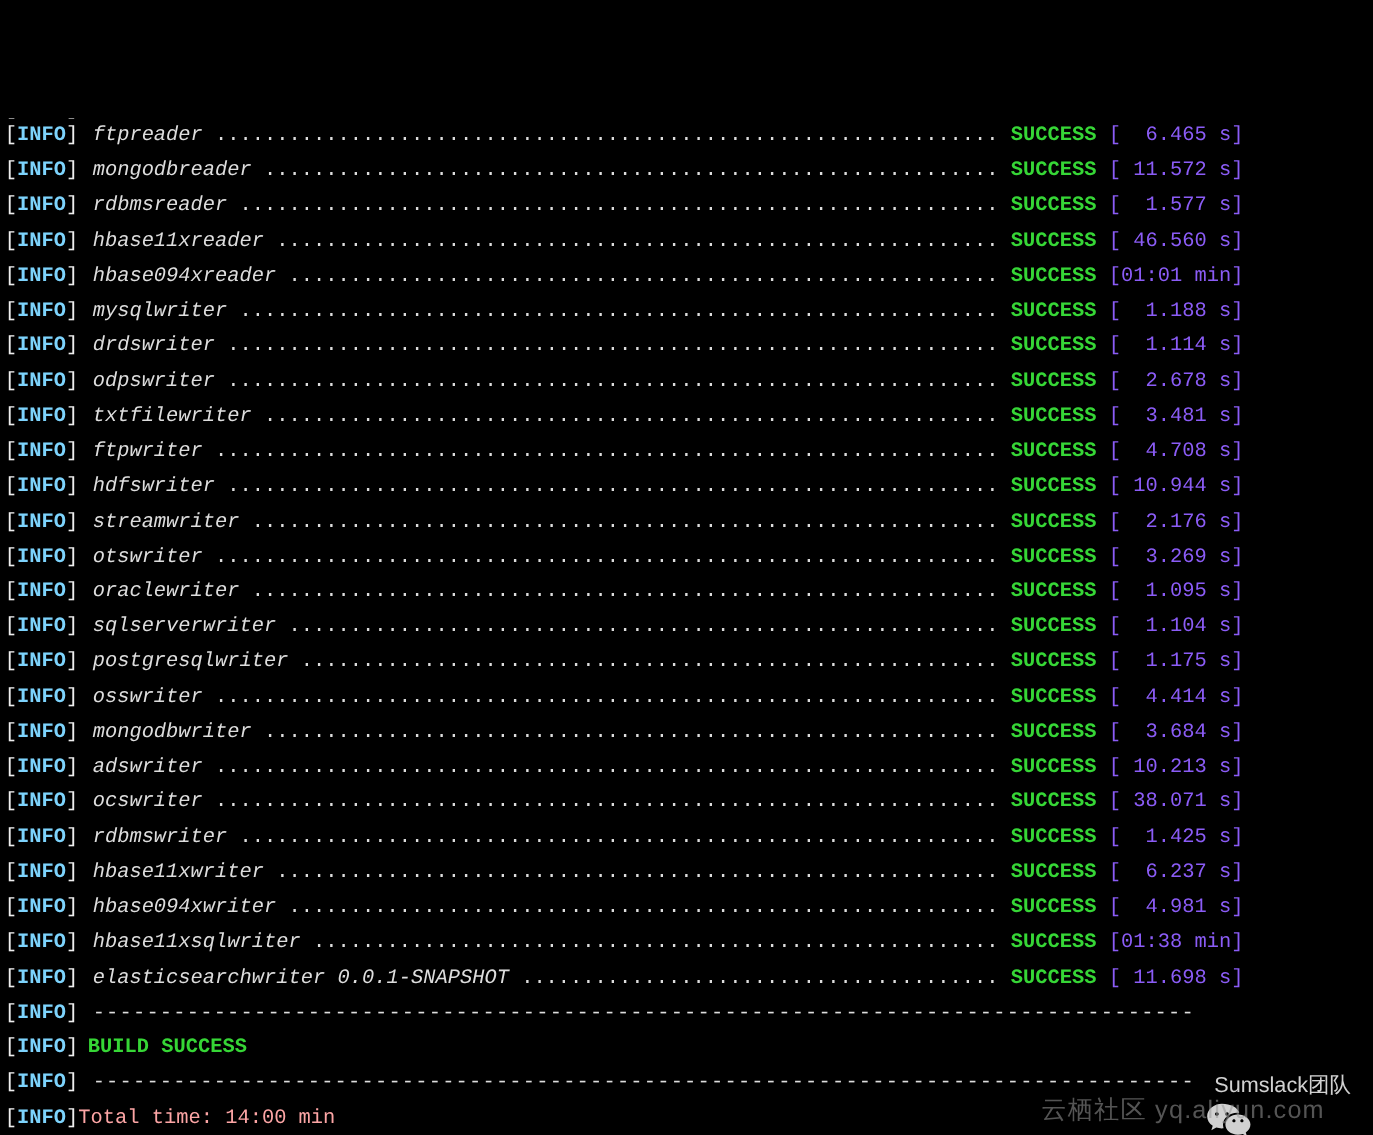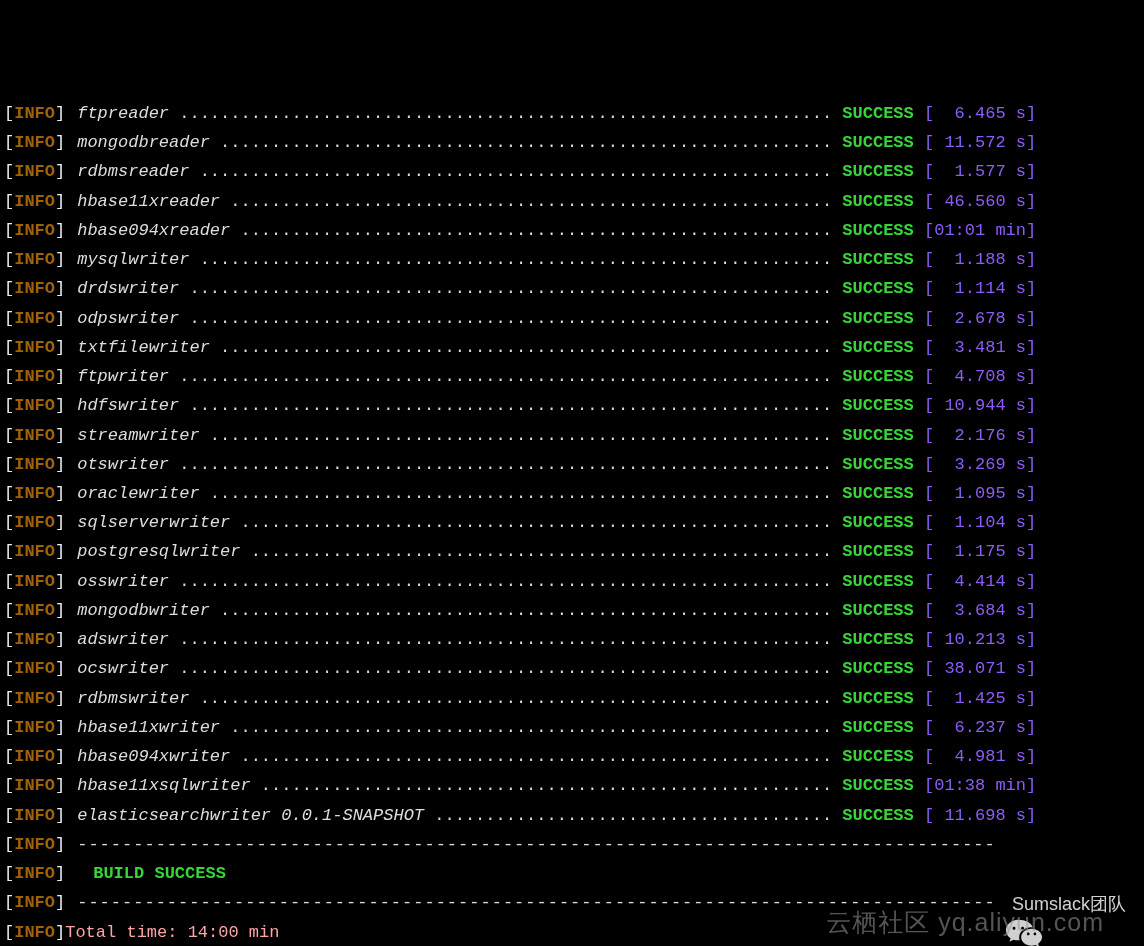--- a/index.html
+++ b/index.html
@@ -13,26 +13,26 @@
       width: 1144px;
       height: 946px;
       padding: 0 4px;
       line-height: 1.72;
     }
     .terminal-line {
       display: flex;
       align-items: baseline;
     }
     .bracket { color: #eee; }
-    .info { color: #a16207; font-weight: bold; }
+    .info { color: #7dd3fc; font-weight: bold; }
     .module { color: #ddd; margin-left: 12px; font-style: italic; }
     .dots { color: #ddd; flex: 0 0 auto; }
     .success { color: #36d636; font-weight: bold; text-align: center; }
     .time { color: #8b5cf6; }
-    .build-success { color: #36d636; font-weight: bold; margin-left: 28px; }
+    .build-success { color: #36d636; font-weight: bold; margin-left: 8px; }
     .divider { color: #ddd; margin-left: 12px; letter-spacing: 1px; }
     .finish-line { color: #fca5a5; }
     .top-partial {
       height: 6px;
       overflow: hidden;
       margin-top: -24px;
     }
     .watermark {
       position: absolute;
       right: 18px;
@@ -53,21 +53,21 @@
       font-family: Arial, sans-serif;
       font-size: 18px;
       font-weight: 500;
     }
     .watermark2 {
       position: absolute;
       right: 40px;
       bottom: 2px;
       color: #9a9a9a;
       font-family: Arial, sans-serif;
-      font-size: 25px;
+      font-size: 21px;
       opacity: 0.55;
       letter-spacing: 1px;
     }
   </style>
 </head>
 <body>
 
 
 
 <div id="terminal"><div class="terminal-line top-partial"><span class="bracket">[</span><span class="info">INFO</span><span class="bracket">]</span><span class="module"> </span></div><div class="terminal-line"><span class="bracket">[</span><span class="info">INFO</span><span class="bracket">]</span><span class="module">ftpreader</span><span class="dots"> ................................................................ </span><span class="success">SUCCESS</span><span class="time"> [  6.465 s]</span></div><div class="terminal-line"><span class="bracket">[</span><span class="info">INFO</span><span class="bracket">]</span><span class="module">mongodbreader</span><span class="dots"> ............................................................ </span><span class="success">SUCCESS</span><span class="time"> [ 11.572 s]</span></div><div class="terminal-line"><span class="bracket">[</span><span class="info">INFO</span><span class="bracket">]</span><span class="module">rdbmsreader</span><span class="dots"> .............................................................. </span><span class="success">SUCCESS</span><span class="time"> [  1.577 s]</span></div><div class="terminal-line"><span class="bracket">[</span><span class="info">INFO</span><span class="bracket">]</span><span class="module">hbase11xreader</span><span class="dots"> ........................................................... </span><span class="success">SUCCESS</span><span class="time"> [ 46.560 s]</span></div><div class="terminal-line"><span class="bracket">[</span><span class="info">INFO</span><span class="bracket">]</span><span class="module">hbase094xreader</span><span class="dots"> .......................................................... </span><span class="success">SUCCESS</span><span class="time"> [01:01 min]</span></div><div class="terminal-line"><span class="bracket">[</span><span class="info">INFO</span><span class="bracket">]</span><span class="module">mysqlwriter</span><span class="dots"> .............................................................. </span><span class="success">SUCCESS</span><span class="time"> [  1.188 s]</span></div><div class="terminal-line"><span class="bracket">[</span><span class="info">INFO</span><span class="bracket">]</span><span class="module">drdswriter</span><span class="dots"> ............................................................... </span><span class="success">SUCCESS</span><span class="time"> [  1.114 s]</span></div><div class="terminal-line"><span class="bracket">[</span><span class="info">INFO</span><span class="bracket">]</span><span class="module">odpswriter</span><span class="dots"> ............................................................... </span><span class="success">SUCCESS</span><span class="time"> [  2.678 s]</span></div><div class="terminal-line"><span class="bracket">[</span><span class="info">INFO</span><span class="bracket">]</span><span class="module">txtfilewriter</span><span class="dots"> ............................................................ </span><span class="success">SUCCESS</span><span class="time"> [  3.481 s]</span></div><div class="terminal-line"><span class="bracket">[</span><span class="info">INFO</span><span class="bracket">]</span><span class="module">ftpwriter</span><span class="dots"> ................................................................ </span><span class="success">SUCCESS</span><span class="time"> [  4.708 s]</span></div><div class="terminal-line"><span class="bracket">[</span><span class="info">INFO</span><span class="bracket">]</span><span class="module">hdfswriter</span><span class="dots"> ............................................................... </span><span class="success">SUCCESS</span><span class="time"> [ 10.944 s]</span></div><div class="terminal-line"><span class="bracket">[</span><span class="info">INFO</span><span class="bracket">]</span><span class="module">streamwriter</span><span class="dots"> ............................................................. </span><span class="success">SUCCESS</span><span class="time"> [  2.176 s]</span></div><div class="terminal-line"><span class="bracket">[</span><span class="info">INFO</span><span class="bracket">]</span><span class="module">otswriter</span><span class="dots"> ................................................................ </span><span class="success">SUCCESS</span><span class="time"> [  3.269 s]</span></div><div class="terminal-line"><span class="bracket">[</span><span class="info">INFO</span><span class="bracket">]</span><span class="module">oraclewriter</span><span class="dots"> ............................................................. </span><span class="success">SUCCESS</span><span class="time"> [  1.095 s]</span></div><div class="terminal-line"><span class="bracket">[</span><span class="info">INFO</span><span class="bracket">]</span><span class="module">sqlserverwriter</span><span class="dots"> .......................................................... </span><span class="success">SUCCESS</span><span class="time"> [  1.104 s]</span></div><div class="terminal-line"><span class="bracket">[</span><span class="info">INFO</span><span class="bracket">]</span><span class="module">postgresqlwriter</span><span class="dots"> ......................................................... </span><span class="success">SUCCESS</span><span class="time"> [  1.175 s]</span></div><div class="terminal-line"><span class="bracket">[</span><span class="info">INFO</span><span class="bracket">]</span><span class="module">osswriter</span><span class="dots"> ................................................................ </span><span class="success">SUCCESS</span><span class="time"> [  4.414 s]</span></div><div class="terminal-line"><span class="bracket">[</span><span class="info">INFO</span><span class="bracket">]</span><span class="module">mongodbwriter</span><span class="dots"> ............................................................ </span><span class="success">SUCCESS</span><span class="time"> [  3.684 s]</span></div><div class="terminal-line"><span class="bracket">[</span><span class="info">INFO</span><span class="bracket">]</span><span class="module">adswriter</span><span class="dots"> ................................................................ </span><span class="success">SUCCESS</span><span class="time"> [ 10.213 s]</span></div><div class="terminal-line"><span class="bracket">[</span><span class="info">INFO</span><span class="bracket">]</span><span class="module">ocswriter</span><span class="dots"> ................................................................ </span><span class="success">SUCCESS</span><span class="time"> [ 38.071 s]</span></div><div class="terminal-line"><span class="bracket">[</span><span class="info">INFO</span><span class="bracket">]</span><span class="module">rdbmswriter</span><span class="dots"> .............................................................. </span><span class="success">SUCCESS</span><span class="time"> [  1.425 s]</span></div><div class="terminal-line"><span class="bracket">[</span><span class="info">INFO</span><span class="bracket">]</span><span class="module">hbase11xwriter</span><span class="dots"> ........................................................... </span><span class="success">SUCCESS</span><span class="time"> [  6.237 s]</span></div><div class="terminal-line"><span class="bracket">[</span><span class="info">INFO</span><span class="bracket">]</span><span class="module">hbase094xwriter</span><span class="dots"> .......................................................... </span><span class="success">SUCCESS</span><span class="time"> [  4.981 s]</span></div><div class="terminal-line"><span class="bracket">[</span><span class="info">INFO</span><span class="bracket">]</span><span class="module">hbase11xsqlwriter</span><span class="dots"> ........................................................ </span><span class="success">SUCCESS</span><span class="time"> [01:38 min]</span></div><div class="terminal-line"><span class="bracket">[</span><span class="info">INFO</span><span class="bracket">]</span><span class="module">elasticsearchwriter 0.0.1-SNAPSHOT</span><span class="dots"> ....................................... </span><span class="success">SUCCESS</span><span class="time"> [ 11.698 s]</span></div><div class="terminal-line"><span class="bracket">[</span><span class="info">INFO</span><span class="bracket">]</span><span class="divider">----------------------------------------------------------------------------------</span></div><div class="terminal-line"><span class="bracket">[</span><span class="info">INFO</span><span class="bracket">]</span><span class="build-success">BUILD SUCCESS</span></div><div class="terminal-line"><span class="bracket">[</span><span class="info">INFO</span><span class="bracket">]</span><span class="divider">----------------------------------------------------------------------------------</span></div><div class="terminal-line"><span class="bracket">[</span><span class="info">INFO</span><span class="bracket">]</span><span class="finish-line">Total time: 14:00 min</span></div></div>

